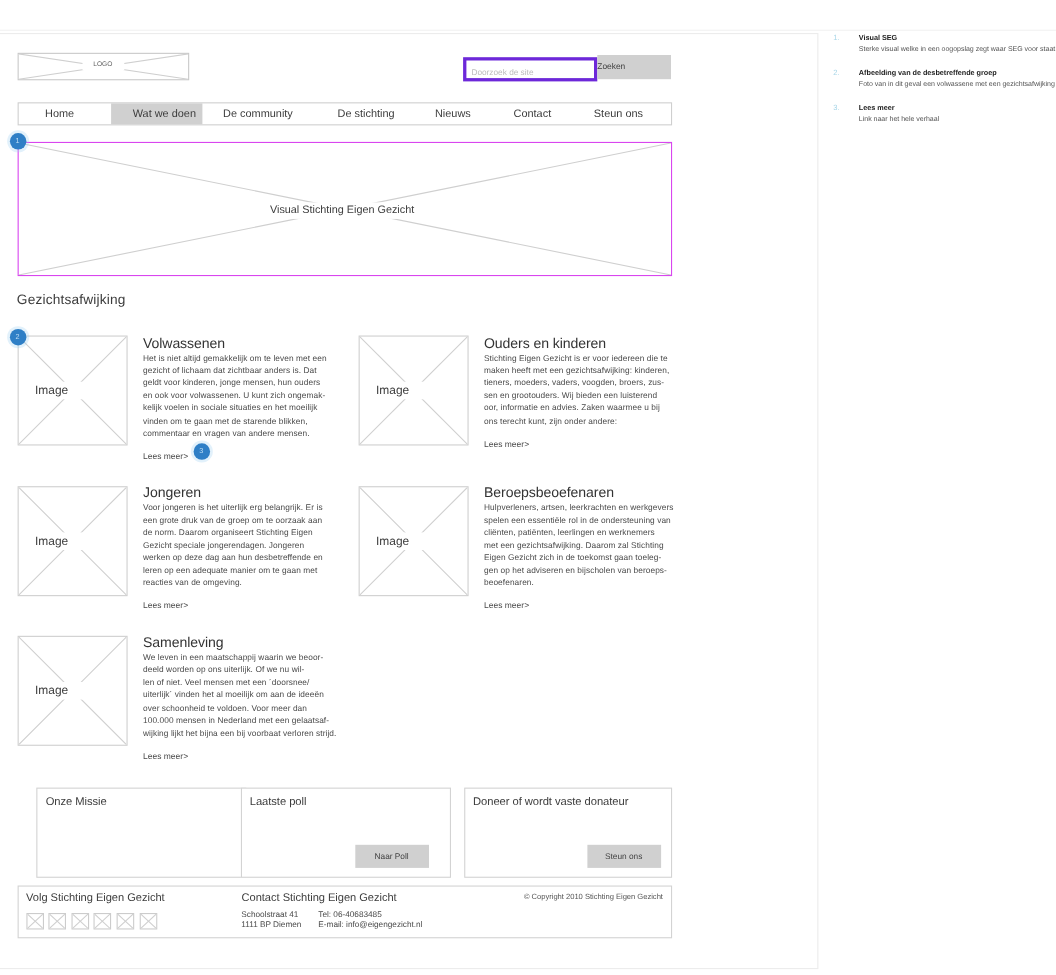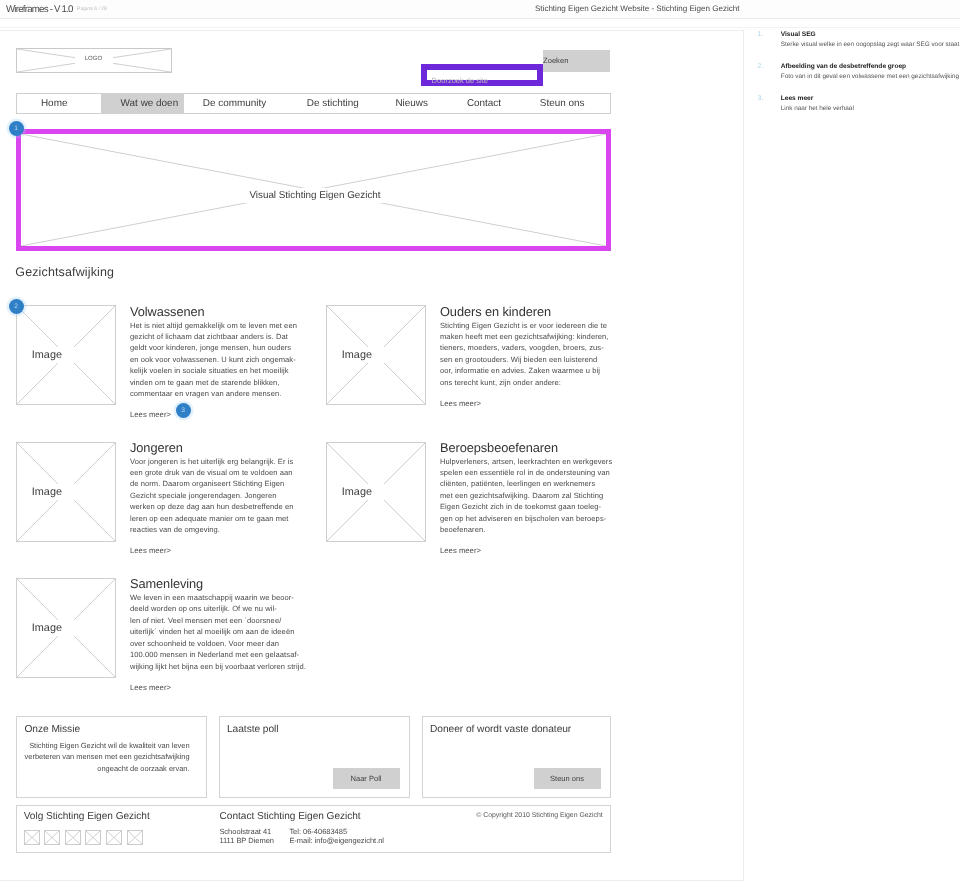--- a/index.html
+++ b/index.html
@@ -22,35 +22,35 @@
   .sheet{position:absolute;left:-2px;top:30px;width:746px;height:851px;background:#fff;
          border:1px solid #ececec;box-sizing:border-box;}
 
   
   .logo-box{position:absolute;left:16px;top:48px;width:156px;height:25px;border:1px solid #c9c9c9;
             background:#fff;box-sizing:border-box;}
   .logo-lbl{position:absolute;left:57.5px;top:4.8px;width:38px;text-align:center;
             font-size:6.05px;color:#5e5e5e;letter-spacing:0px;background:#fff;padding:2px 0;white-space:nowrap;}
 
   
-  .search-input{position:absolute;left:421px;top:64px;width:122px;height:22px;border:6px solid #6d28d9;
+  .search-input{position:absolute;left:421px;top:52px;width:122px;height:22px;border:3px solid #6d28d9;
                 background:#fff;box-sizing:border-box;}
   .search-ph{position:absolute;left:4.6px;top:6.3px;font-size:7.52px;color:#bcbcbc;letter-spacing:0px;}
   .search-btn{position:absolute;left:543px;top:50px;width:67px;height:22px;background:#d0d0d0;}
   .search-btn span{position:absolute;left:0;right:0;top:6.3px;font-size:7.62px;color:#3f3f3f;}
 
   
   .nav{position:absolute;left:16px;top:93px;width:595px;height:21px;border:1px solid #cfcfcf;background:#fff;
        box-sizing:border-box;}
   .nav-item{position:absolute;top:0;height:19px;line-height:19px;text-align:center;font-size:9.94px;
             color:#3c3c3c;letter-spacing:0px;white-space:nowrap;}
   .nav-item.active{background:#d0d0d0;padding-left:14px;}
 
   
-  .hero{position:absolute;left:16px;top:129px;width:595px;height:122px;border:5px solid #d946ef;
+  .hero{position:absolute;left:16px;top:129px;width:595px;height:122px;border:1px solid #d946ef;
         background:#fff;box-sizing:border-box;}
   .hero-lbl{position:absolute;left:210.5px;top:53.5px;text-align:center;width:167px;
             font-size:9.86px;color:#3c3c3c;background:#fff;padding:2px 0;white-space:nowrap;letter-spacing:0px;}
 
   .sec-title{position:absolute;left:15.3px;top:265.4px;font-size:12.45px;color:#3c3c3c;letter-spacing:0.16px;}
 
   
   .card{position:absolute;}
     .imgbox{position:absolute;left:0;top:0;width:100px;height:100px;border:1px solid #cfcfcf;
           background:#fff;box-sizing:border-box;}
@@ -94,25 +94,20 @@
   .ann-d{font-size:6.4px;color:#555;line-height:9.4px;letter-spacing:-0.02px;}
 
   svg.x{position:absolute;left:0;top:0;width:100%;height:100%;display:block;}
   svg.x line{stroke:#cfcfcf;stroke-width:1;vector-effect:non-scaling-stroke;}
 </style>
 </head>
 <body>
 
 <div class="page">
 
-  <div class="topbar">
-    <div class="tb-title">Wireframes - V 1.0</div>
-    <div class="tb-page">Pagina 6 / 28</div>
-    <div class="tb-doc">Stichting Eigen Gezicht Website - Stichting Eigen Gezicht</div>
-  </div>
 
   <div class="subbar"></div>
   <div class="sheet"></div>
 
   <div class="logo-box">
     <svg class="x" viewBox="0 0 156 25" preserveAspectRatio="none">
       <line x1="0" y1="0" x2="156" y2="25"></line>
         <line x1="0" y1="25" x2="156" y2="0"></line>
     </svg>
     <div class="logo-lbl">LOGO</div>
@@ -194,21 +189,21 @@
           <svg class="x" viewBox="0 0 100 100" preserveAspectRatio="none">
             <line x1="0" y1="0" x2="100" y2="100"></line>
             <line x1="0" y1="100" x2="100" y2="0"></line>
           </svg>
           <div class="lbl">Image</div>
         </div>
         <div class="ct">
           <h3>Jongeren</h3>
           <p>
             <span class="ln">Voor jongeren is het uiterlijk erg belangrijk. Er is</span>
-            <span class="ln">een grote druk van de visual om te voldoen aan</span>
+            <span class="ln">een grote druk van de groep om te oorzaak aan</span>
             <span class="ln">de norm. Daarom organiseert Stichting Eigen</span>
             <span class="ln">Gezicht speciale jongerendagen. Jongeren</span>
             <span class="ln">werken op deze dag aan hun desbetreffende en</span>
             <span class="ln">leren op een adequate manier om te gaan met</span>
             <span class="ln">reacties van de omgeving.</span>
           </p>
           <div class="more">Lees meer&gt;</div>
         </div>
       </div>
       <div class="card" style="left: 326px; top: 441px; width: 290px; height: 110px;">
@@ -250,31 +245,26 @@
             <span class="ln">uiterlijk´ vinden het al moeilijk om aan de ideeën</span>
             <span class="ln">over schoonheid te voldoen. Voor meer dan</span>
             <span class="ln">100.000 mensen in Nederland met een gelaatsaf-</span>
             <span class="ln">wijking lijkt het bijna een bij voorbaat verloren strijd.</span>
           </p>
           <div class="more">Lees meer&gt;</div>
         </div>
       </div>
     </div>
   <div id="promos">
-      <div class="promo" style="left: 16px; width: 190.5px; text-align: right;">
+      <div class="promo" style="left: 33px; width: 190.5px;">
         <h4>Onze Missie</h4>
-        <p>
-          <span class="ln">Stichting Eigen Gezicht wil de kwaliteit van leven</span>
-          <span class="ln">verbeteren van mensen met een gezichtsafwijking</span>
-          <span class="ln">ongeacht de oorzaak ervan.</span>
-        </p>
       </div>
       <div class="promo" style="left: 218.5px; width: 191px;">
         <h4>Laatste poll</h4>
-        <div class="btn" style="right:9px;top:51px;width:67px">
+        <div class="btn" style="right:19px;top:51px;width:67px">
           <span>Naar Poll</span>
         </div>
       </div>
       <div class="promo" style="left: 421.5px; width: 189px;">
         <h4>Doneer of wordt vaste donateur</h4>
         <div class="btn" style="right:9px;top:51px;width:67px">
           <span>Steun ons</span>
         </div>
       </div>
     </div>

